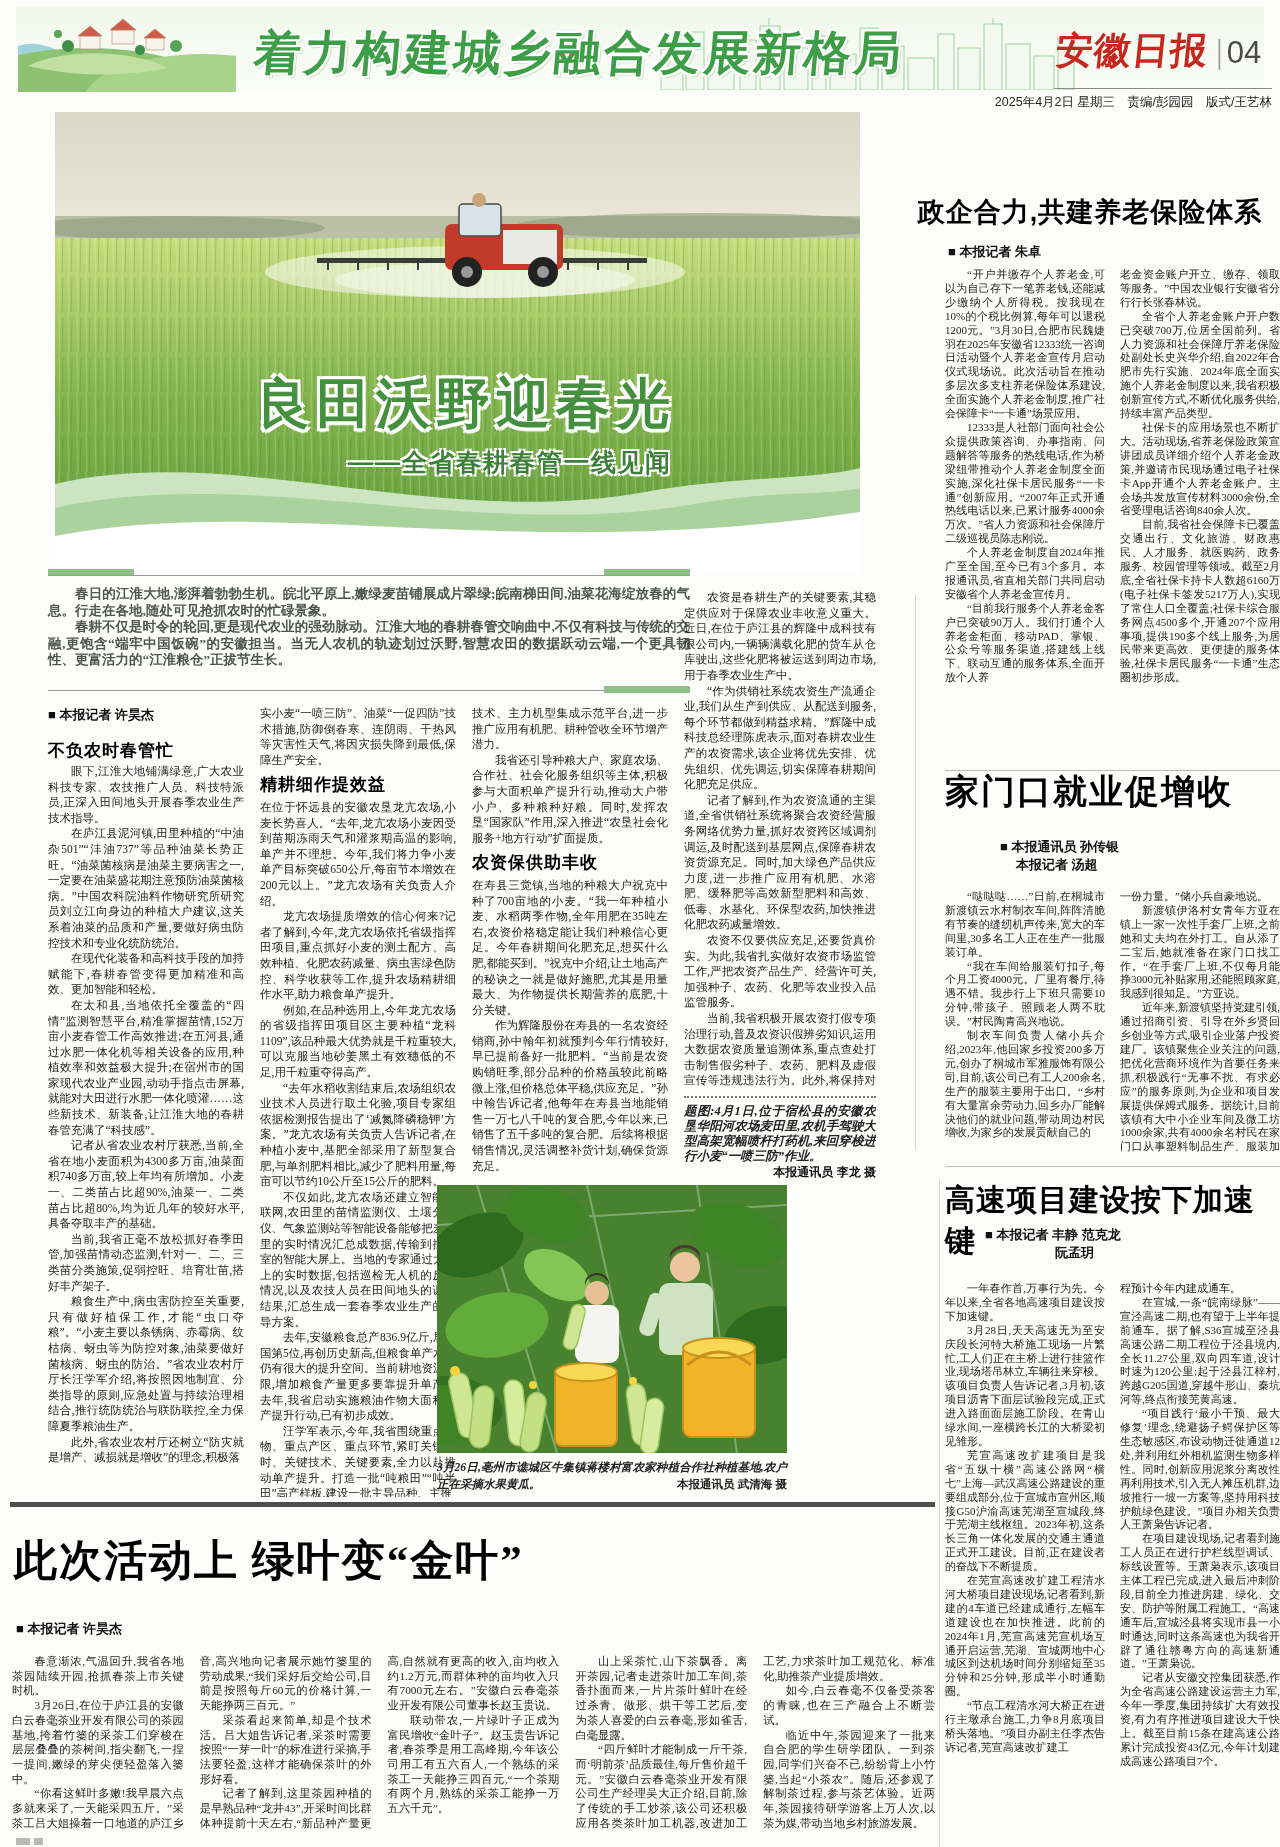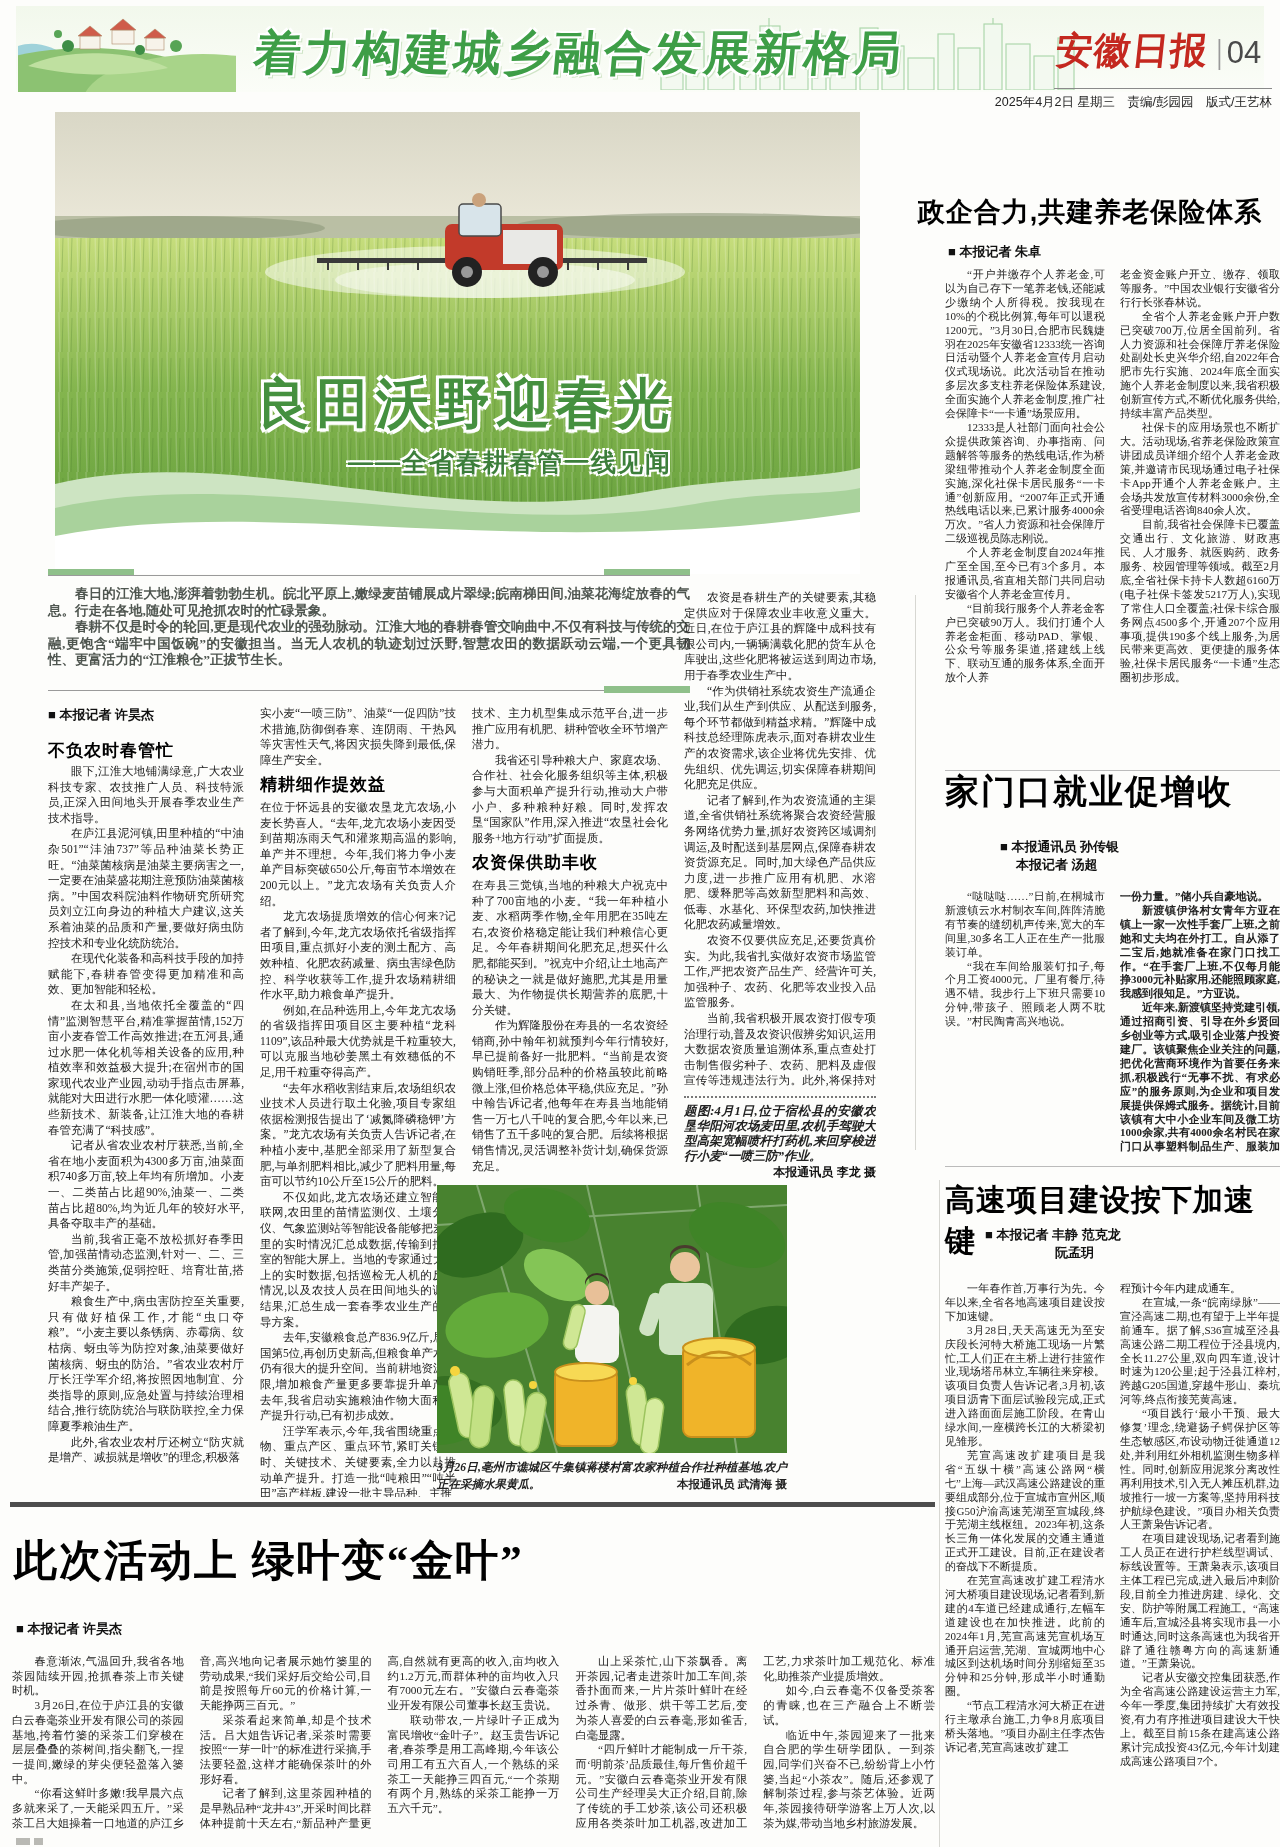--- a/index.html
+++ b/index.html
@@ -303,22 +303,23 @@
 
   <div class="abs rule" style="left:945px;top:770px;width:335px;background:#bbb;"></div>
   <div class="abs headline-lg" style="left:945px;top:752px;width:335px;font-size:34px;letter-spacing:2px;margin-top:17px;">家门口就业促增收</div>
   <div class="abs" style="left:1000px;top:838px;">
     <div class="byline">■ 本报通讯员 孙传银</div>
     <div class="byline" style="padding-left:16px;">本报记者 汤超</div>
   </div>
   <div class="abs textcol rail-body" style="left:945px;top:890px;width:160px;height:263px;">
       <p class="para">“哒哒哒……”日前,在桐城市新渡镇云水村制衣车间,阵阵清脆有节奏的缝纫机声传来,宽大的车间里,30多名工人正在生产一批服装订单。</p>
       <p class="para">“我在车间给服装钉扣子,每个月工资4000元。厂里有餐厅,待遇不错。我步行上下班只需要10分钟,带孩子、照顾老人两不耽误。”村民陶青高兴地说。</p>
-    </div>
-  <div class="abs textcol rail-body cont" style="left:1120px;top:890px;width:160px;height:263px;font-weight:bold;">
+      <p class="para">制衣车间负责人储小兵介绍,2023年,他回家乡投资200多万元,创办了桐城市军雅服饰有限公司,目前,该公司已有工人200余名,生产的服装主要用于出口。“乡村有大量富余劳动力,回乡办厂能解决他们的就业问题,带动周边村民增收,为家乡的发展贡献自己的</p>
+    </div>
+  <div class="abs textcol rail-body cont" style="left:1120px;top:890px;width:160px;height:263px;">
       <p class="para">一份力量。”储小兵自豪地说。</p>
       <p class="para">新渡镇伊洛村女青年方亚在镇上一家一次性手套厂上班,之前她和丈夫均在外打工。自从添了二宝后,她就准备在家门口找工作。“在手套厂上班,不仅每月能挣3000元补贴家用,还能照顾家庭,我感到很知足。”方亚说。</p>
       <p class="para">近年来,新渡镇坚持党建引领,通过招商引资、引导在外乡贤回乡创业等方式,吸引企业落户投资建厂。该镇聚焦企业关注的问题,把优化营商环境作为首要任务来抓,积极践行“无事不扰、有求必应”的服务原则,为企业和项目发展提供保姆式服务。据统计,目前该镇有大中小企业车间及微工坊1000余家,共有4000余名村民在家门口从事塑料制品生产、服装加工等工作,实现了家门口增收,村民的幸福感、获得感不断增强。</p>
     </div>
 
   <div class="abs rule" style="left:945px;top:1166px;width:335px;background:#bbb;"></div>
   <div class="abs headline-lg" style="left:945px;top:1180px;width:335px;font-size:30px;letter-spacing:1px;">高速项目建设按下加速键</div>
   <div class="abs" style="left:985px;top:1226px;">
     <div class="byline">■ 本报记者 丰静 范克龙</div>
     <div class="byline" style="padding-left:70px;">阮孟玥</div>

